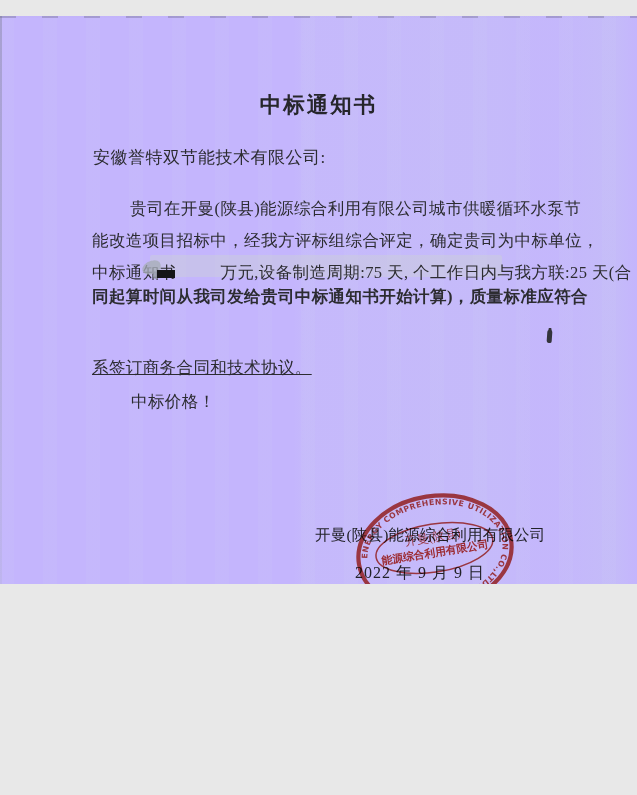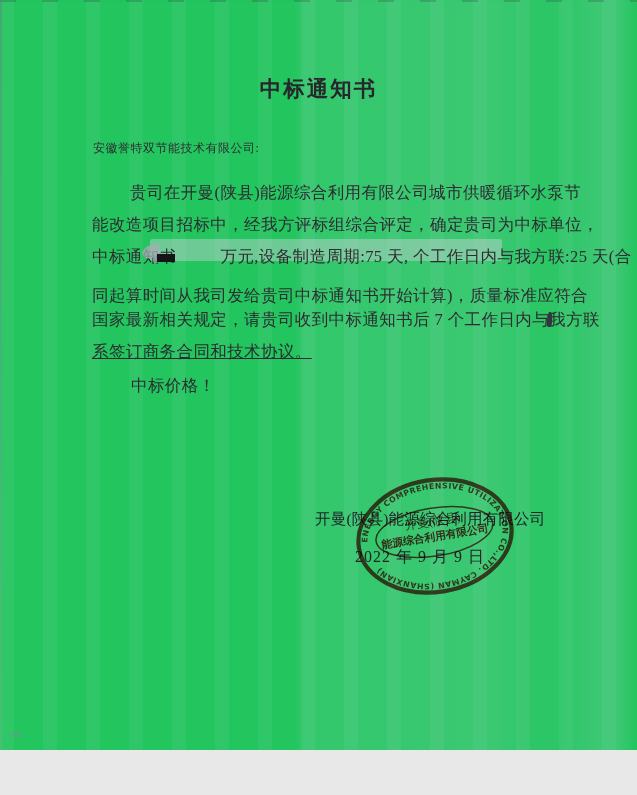--- a/index.html
+++ b/index.html
@@ -1,20 +1,20 @@
 <!DOCTYPE html>
 <html><head>
 <meta charset="utf-8">
 <style>
   html,body{margin:0;padding:0;background:#e8e8e8;}
   .page{
     position:relative;
-    width:637px;height:750px;
-    margin:0 auto;
-    background:#22c55e;
+    width:637px;height:568px;
+    margin:16px auto;
+    background:#c4b5fd;
     overflow:hidden;
     font-family:"Liberation Serif","DejaVu Serif",serif;
     color:#2c2c31;
   }
   
   .streaks{
     position:absolute;inset:0;
     background:
       linear-gradient(90deg, rgba(210,222,235,0.00) 0 46%, rgba(210,222,235,0.10) 48% 52%, rgba(205,218,232,0.14) 74% 78%, rgba(205,218,232,0.06) 84% 88%, rgba(200,214,230,0.16) 94% 97%, rgba(210,222,235,0.00) 100%),
       repeating-linear-gradient(90deg, rgba(212,223,236,0.07) 0 14px, rgba(255,255,255,0) 14px 43px);
@@ -34,33 +34,33 @@
   .speck.s2{left:11px;top:761px;width:9px;height:4px;}
   .speck.s3{left:118px;top:765px;width:8px;height:4px;}
 
   .doc-title{
     position:absolute;left:0;top:74px;width:100%;
     text-align:center;
     font-size:21.5px;font-weight:600;letter-spacing:2px;
     color:#26262b;margin:0;
   }
   .salutation{
-    position:absolute;left:93px;top:140px;
-    font-size:12px;letter-spacing:0.5px;white-space:nowrap;text-align:right;
+    position:absolute;left:93px;top:130px;
+    font-size:17px;letter-spacing:0.5px;white-space:nowrap;text-align:right;
   }
   .bline{
     position:absolute;left:92px;
     font-size:16.5px;letter-spacing:0.4px;white-space:nowrap;
     margin:0;
   }
   .bline.indent{left:130px;}
   .l1{top:182px;}
   .l2{top:214px;}
   .l3{top:246px;}
-  .l4{top:285px;}
+  .l4{top:270px;font-weight:bold;}
   .l5{top:309px;}
   .l6{top:341px;text-decoration:underline;}
   .closing{top:375px;left:131px;}
 
   
   .hl-band{
     position:absolute;left:150px;top:239px;width:352px;height:22px;
     background:rgba(205,209,216,0.45);
     border-radius:2px;
   }
@@ -123,21 +123,20 @@
 
   <div class="hl-band"></div>
 
   <p class="bline l2">能改造项目招标中，经我方评标组综合评定，确定贵司为中标单位，</p>
   <p class="bline indent l1">贵司在开曼(陕县)能源综合利用有限公司城市供暖循环水泵节</p>
   <p class="bline l3"><span>中标通知书</span><span style="display:inline-block;width:44px;"></span><span>万元,设备制造周期:75 天, 个工作日内与我方联:25 天(合</span></p>
   <div class="redact-smudge"></div>
   <div class="redact-tail"></div>
   <div class="redact-block"></div>
   <p class="bline l4">同起算时间从我司发给贵司中标通知书开始计算)，质量标准应符合</p>
-  <p class="bline l5">国家最新相关规定，请贵司收到中标通知书后 7 个工作日内与我方联</p>
   <div class="ink-mark"></div>
   <p class="bline l6">系签订商务合同和技术协议。</p>
   <p class="bline closing">中标价格！</p>
 
   <div class="sig-company">开曼(陕县)能源综合利用有限公司</div>
   <div class="sig-date">2022 年 9 月 9 日</div>
 
   <div class="seal">
     <svg viewBox="-84 -64 168 128" xmlns="http://www.w3.org/2000/svg">
       <g transform="rotate(-9)">

